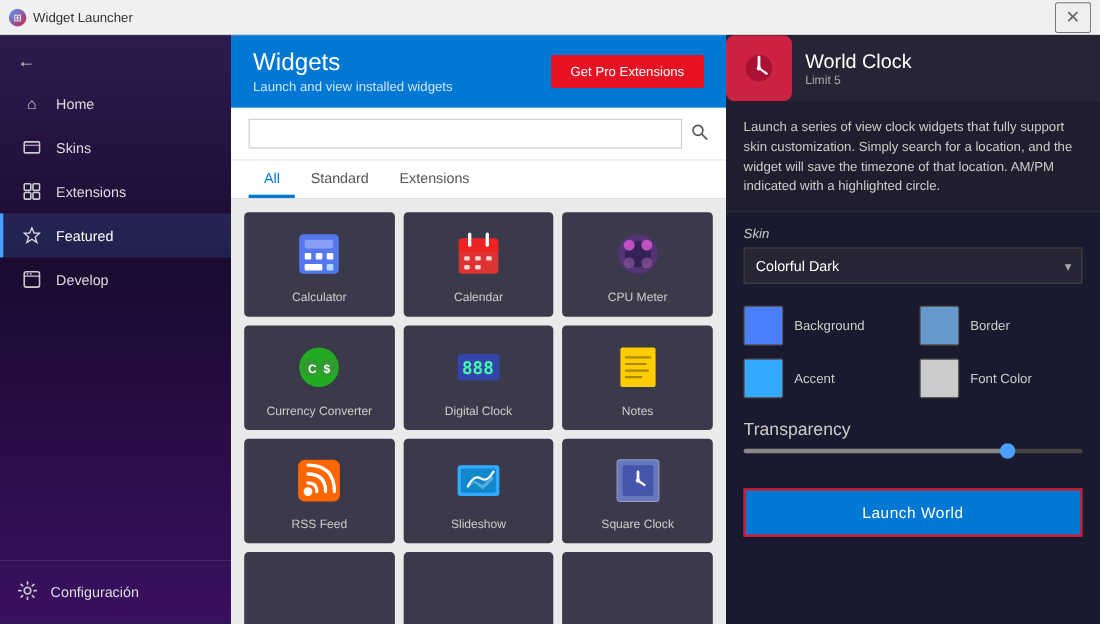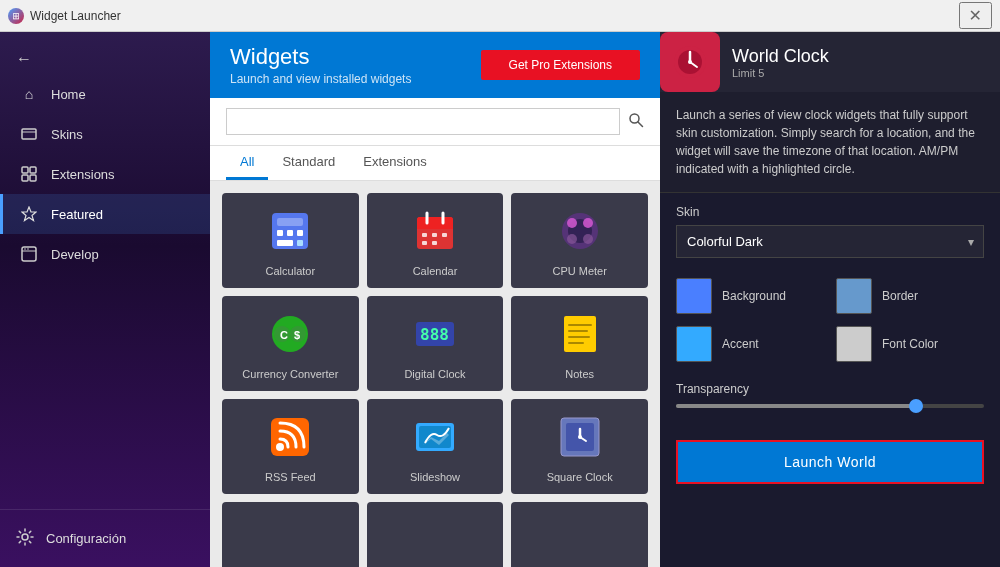--- a/index.html
+++ b/index.html
@@ -40,21 +40,21 @@
     .content { flex: 1; background: #f5f5f5; display: flex; flex-direction: column; }
 
     
     .content-header {
       background: #0078d4; padding: 12px 20px;
       display: flex; align-items: center; justify-content: space-between;
     }
     .header-title { color: white; font-size: 22px; font-weight: 300; }
     .header-subtitle { color: rgba(255,255,255,0.8); font-size: 12px; margin-top: 2px; }
     .pro-btn {
-      background: #e81123; color: white; border: none; padding: 8px 28px;
+      background: #e81123; color: white; border: none; padding: 8px 18px;
       font-size: 12px; cursor: pointer; border-radius: 2px;
     }
 
     
     .search-bar { background: #fff; padding: 10px 16px; border-bottom: 1px solid #ddd; display: flex; align-items: center; gap: 8px; }
     .search-input {
       flex: 1; border: 1px solid #ccc; padding: 5px 8px; font-size: 13px; outline: none;
     }
     .search-btn { background: none; border: none; cursor: pointer; color: #555; }
 
@@ -77,36 +77,36 @@
     .widget-label { color: #ccc; font-size: 11px; text-align: center; margin-top: 4px; line-height: 1.3; }
 
     
     .detail-panel { width: 340px; min-width: 340px; background: #1a1a2e; color: white; display: flex; flex-direction: column; overflow-y: auto; }
     .detail-header { display: flex; align-items: center; gap: 12px; background: #252535; }
     .widget-thumb { width: 60px; height: 60px; background: #3a3a5a; border-radius: 8px; display: flex; align-items: center; justify-content: center; font-size: 32px; }
     .detail-title { font-size: 18px; font-weight: 400; }
     .detail-limit { font-size: 11px; color: #aaa; }
     .detail-desc { padding: 14px 16px; font-size: 12px; line-height: 1.5; color: #ccc; background: #1e1e2e; border-bottom: 1px solid #333; }
     .detail-skin { padding: 12px 16px; }
-    .skin-label { font-size: 12px; color: #ccc; margin-bottom: 6px; }
+    .skin-label { font-size: 12px; color: #ccc; margin-bottom: 6px; font-style: italic; }
     .skin-select-wrapper { position: relative; }
     .skin-select-wrapper select {
       width: 100%; background: #252535; border: 1px solid #444; color: white;
       padding: 8px 10px; font-size: 13px; appearance: none; cursor: pointer; outline: none;
     }
     .skin-chevron {
       position: absolute; right: 10px; top: 50%; transform: translateY(-50%);
       pointer-events: none; color: #aaa; font-size: 12px;
     }
     .color-grid { display: grid; grid-template-columns: 1fr 1fr; gap: 12px; padding: 8px 16px 12px; }
     .color-item { display: flex; align-items: center; gap: 10px; }
     .color-swatch { width: 36px; height: 36px; border-radius: 2px; border: 1px solid #555; cursor: pointer; }
     .color-name { font-size: 12px; color: #ccc; }
     .transparency-section { padding: 8px 16px 12px; }
-    .transparency-label { font-size: 12px; color: #ccc; margin-bottom: 8px; }
+    .transparency-label { font-size: 16px; color: #ccc; margin-bottom: 8px; }
     .slider-track { background: #444; height: 4px; border-radius: 2px; position: relative; margin: 8px 0; }
     .slider-fill { height: 100%; background: #888; border-radius: 2px; }
     .slider-thumb { width: 14px; height: 14px; background: #4a9fff; border-radius: 50%; position: absolute; top: -5px; transform: translateX(-50%); cursor: pointer; }
     .launch-section { padding: 12px 16px; }
     .launch-btn {
       width: 100%; padding: 12px; background: #0078d4; color: white; border: 2px solid #e81123;
       font-size: 14px; cursor: pointer; letter-spacing: 0.5px;
     }
   </style>
 </head>

